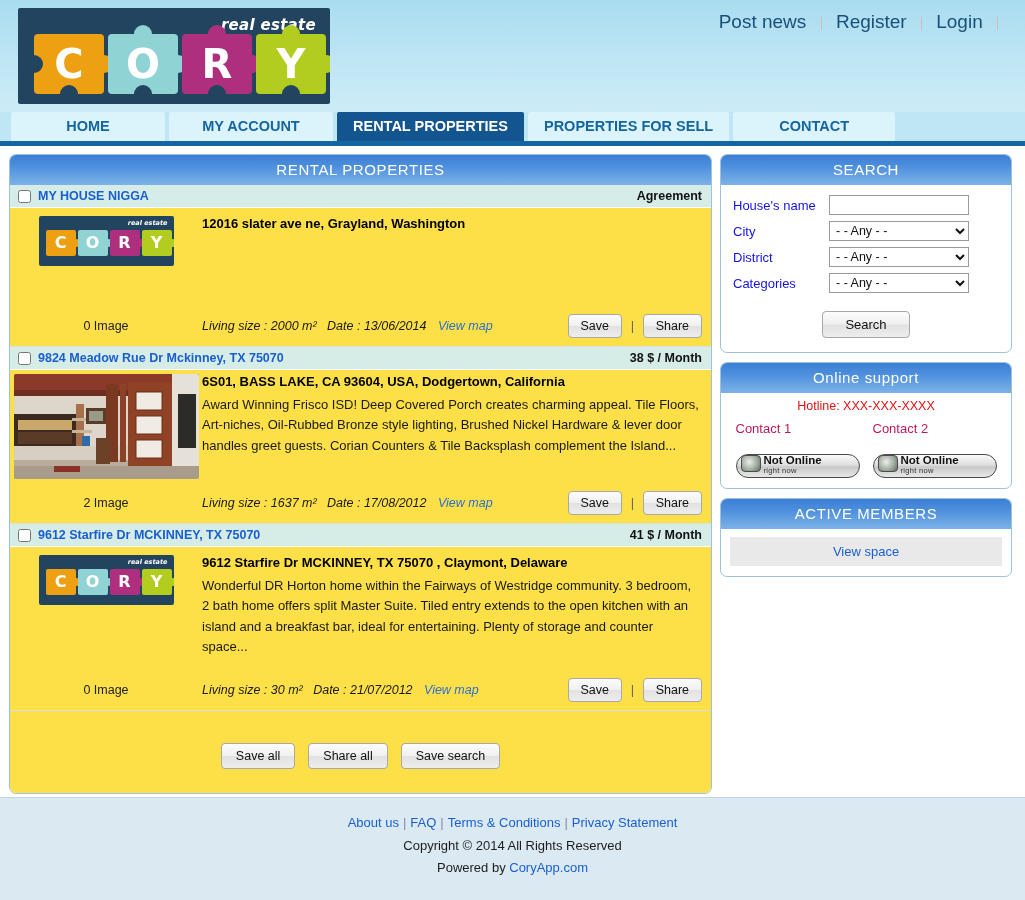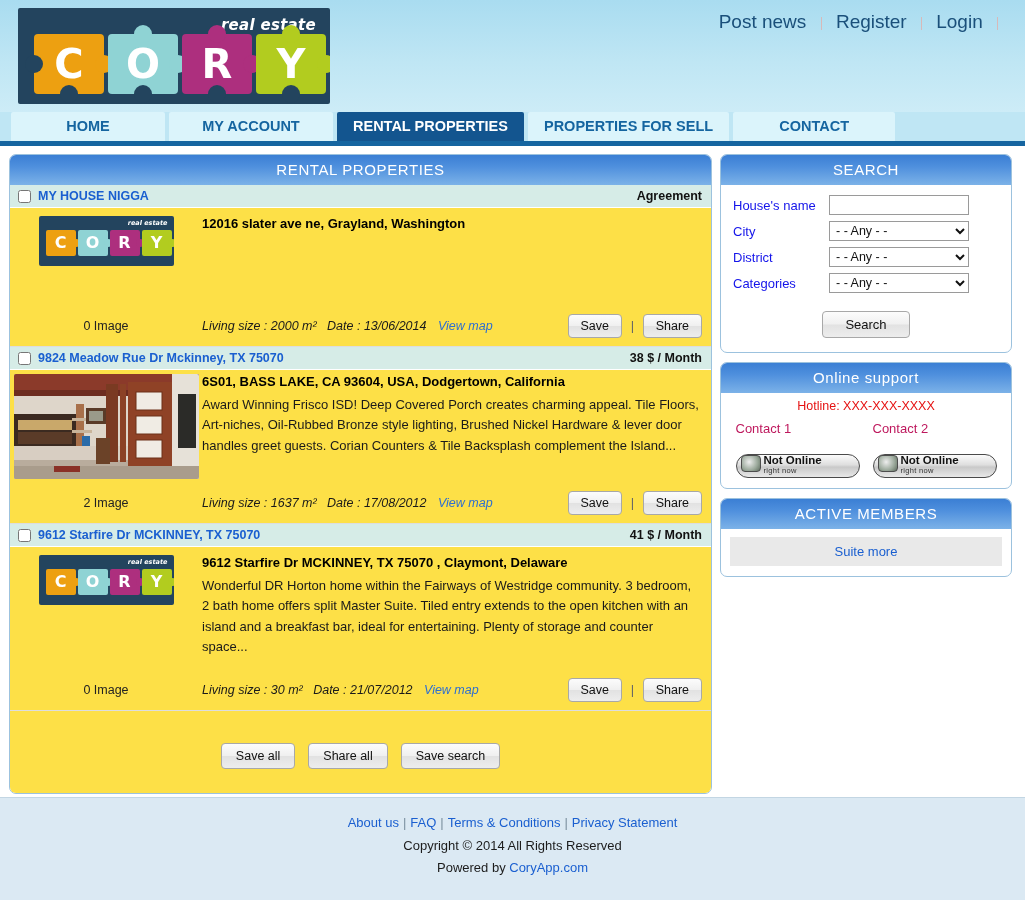--- a/index.html
+++ b/index.html
@@ -526,21 +526,21 @@
                 </div>
               </div>
             </div>
           </div>
         </div>
       </div>
 
       <div class="panel side-panel">
         <div class="panel-head">ACTIVE MEMBERS</div>
         <div class="members-body">
-          <div class="view-more">Suite more</div>
+          <div class="view-more">View space</div>
         </div>
       </div>
 
     </div>
   </div>
 
   <div class="footer">
     <div>
       <a>About us</a><span class="fsep">|</span><a>FAQ</a><span class="fsep">|</span><a>Terms &amp; Conditions</a><span class="fsep">|</span><a>Privacy Statement</a>
     </div>

